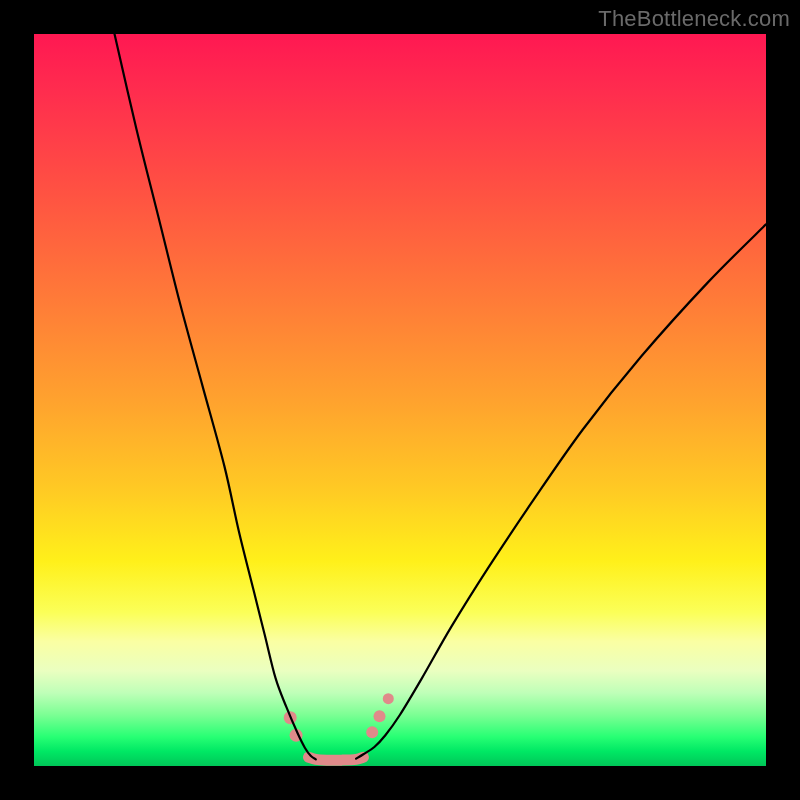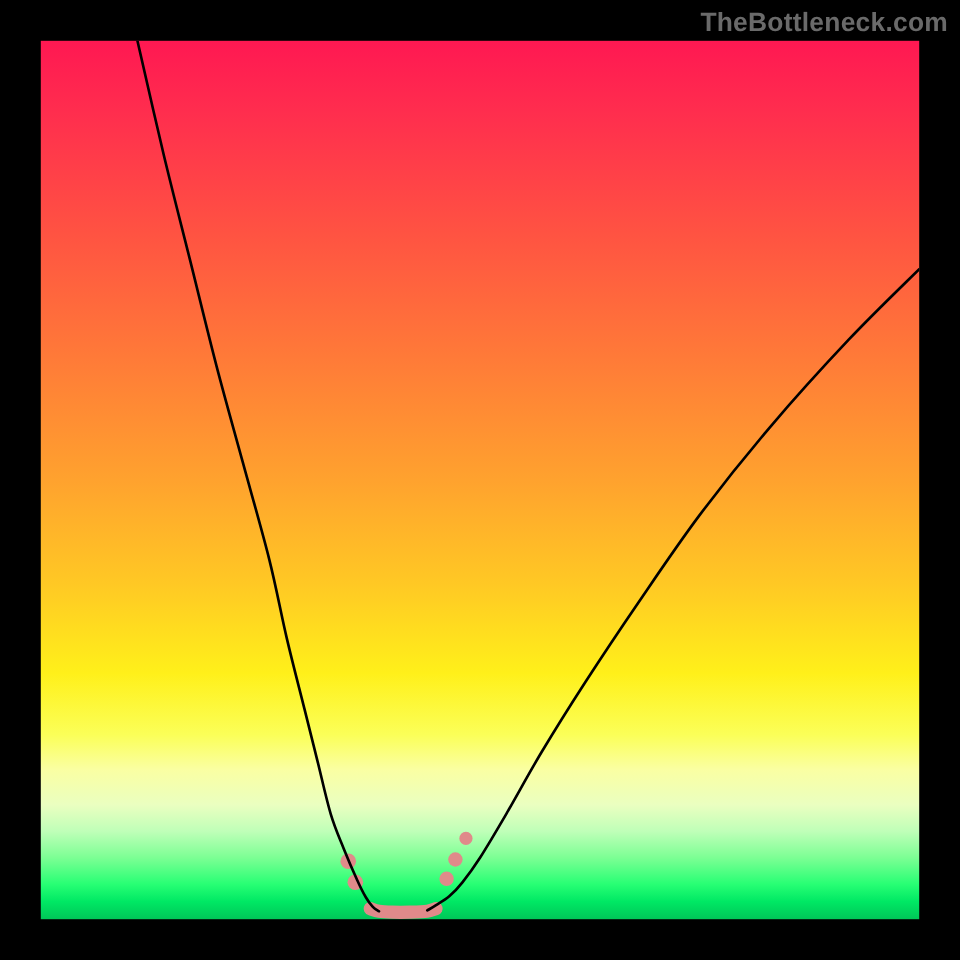--- a/index.html
+++ b/index.html
@@ -11,21 +11,20 @@
     overflow: hidden;
     font-family: Arial, Helvetica, sans-serif;
   }
   .frame {
     position: absolute;
     left: 0;
     top: 0;
     width: 800px;
     height: 632px;
     background: #000;
-    font-weight: bold;
   }
   .plot-area {
     position: absolute;
     left: 34px;
     top: 34px;
     width: 732px;
     height: 732px;
     
     background: linear-gradient(
       to bottom,

